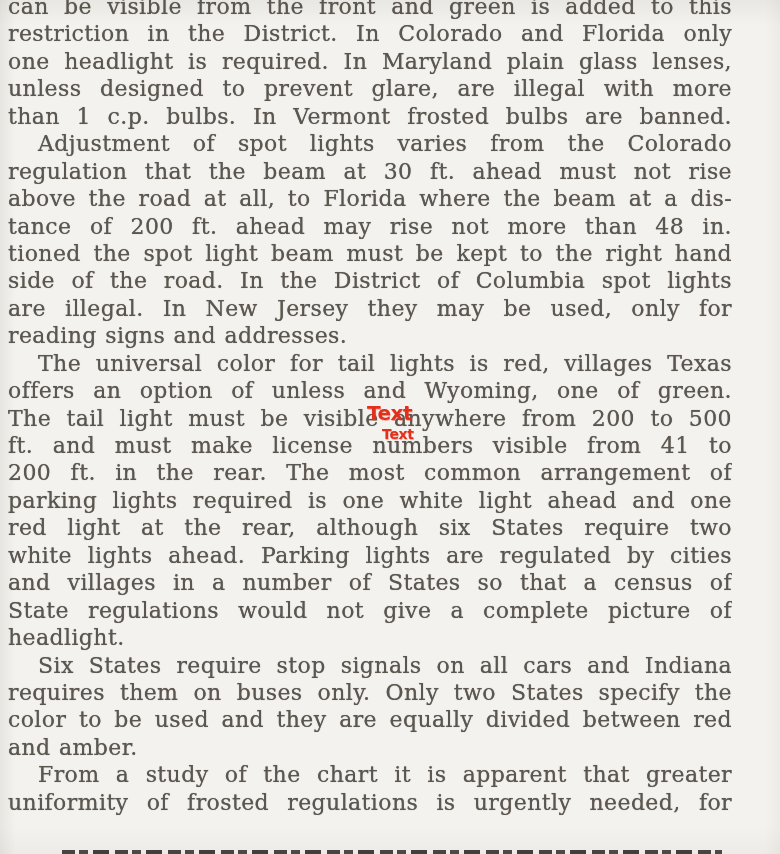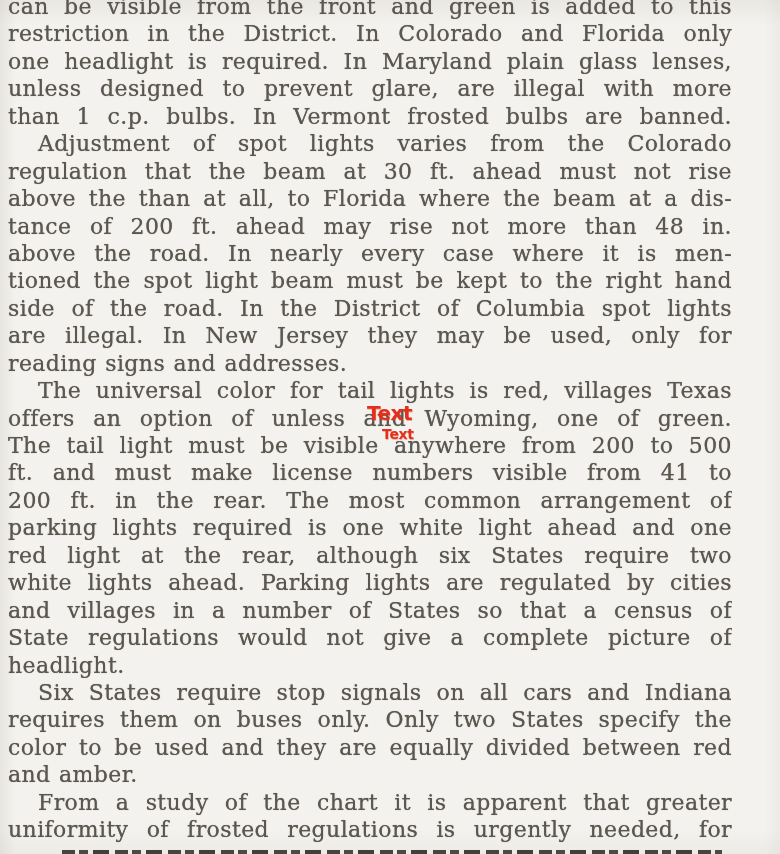--- a/index.html
+++ b/index.html
@@ -90,23 +90,22 @@
 
 <div class="page">
   <div class="text-block" id="text-block">
       <div class="line">can be visible from the front and green is added to this</div>
       <div class="line">restriction in the District.  In Colorado and Florida only</div>
       <div class="line">one headlight is required.  In Maryland plain glass lenses,</div>
       <div class="line">unless designed to prevent glare, are illegal with more</div>
       <div class="line">than 1 c.p. bulbs.  In Vermont frosted bulbs are banned.</div>
       <div class="line indent">Adjustment of spot lights varies from the Colorado</div>
       <div class="line">regulation that the beam at 30 ft. ahead must not rise</div>
-      <div class="line">above the than at all, to Florida where the beam at a dis-</div>
+      <div class="line">above the road at all, to Florida where the beam at a dis-</div>
       <div class="line">tance of 200 ft. ahead may rise not more than 48 in.</div>
-      <div class="line">above the road.  In nearly every case where it is men-</div>
       <div class="line">tioned the spot light beam must be kept to the right hand</div>
       <div class="line">side of the road.  In the District of Columbia spot lights</div>
       <div class="line">are illegal.  In New Jersey they may be used, only for</div>
       <div class="line short">reading signs and addresses.</div>
       <div class="line indent">The universal color for tail lights is red, villages Texas</div>
       <div class="line">offers an option of unless and Wyoming, one of green.</div>
       <div class="line">The tail light must be visible anywhere from 200 to 500</div>
       <div class="line">ft. and must make license numbers visible from 41 to</div>
       <div class="line">200 ft. in the rear.  The most common arrangement of</div>
       <div class="line">parking lights required is one white light ahead and one</div>

